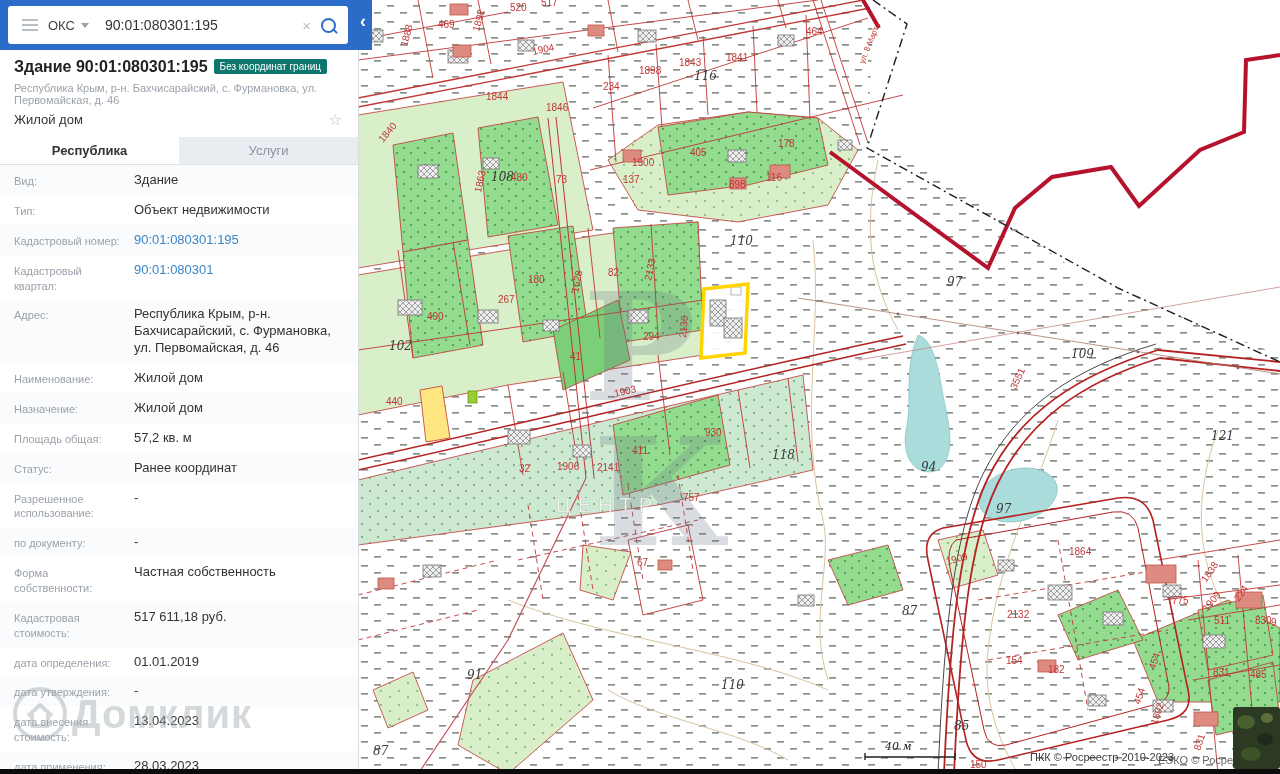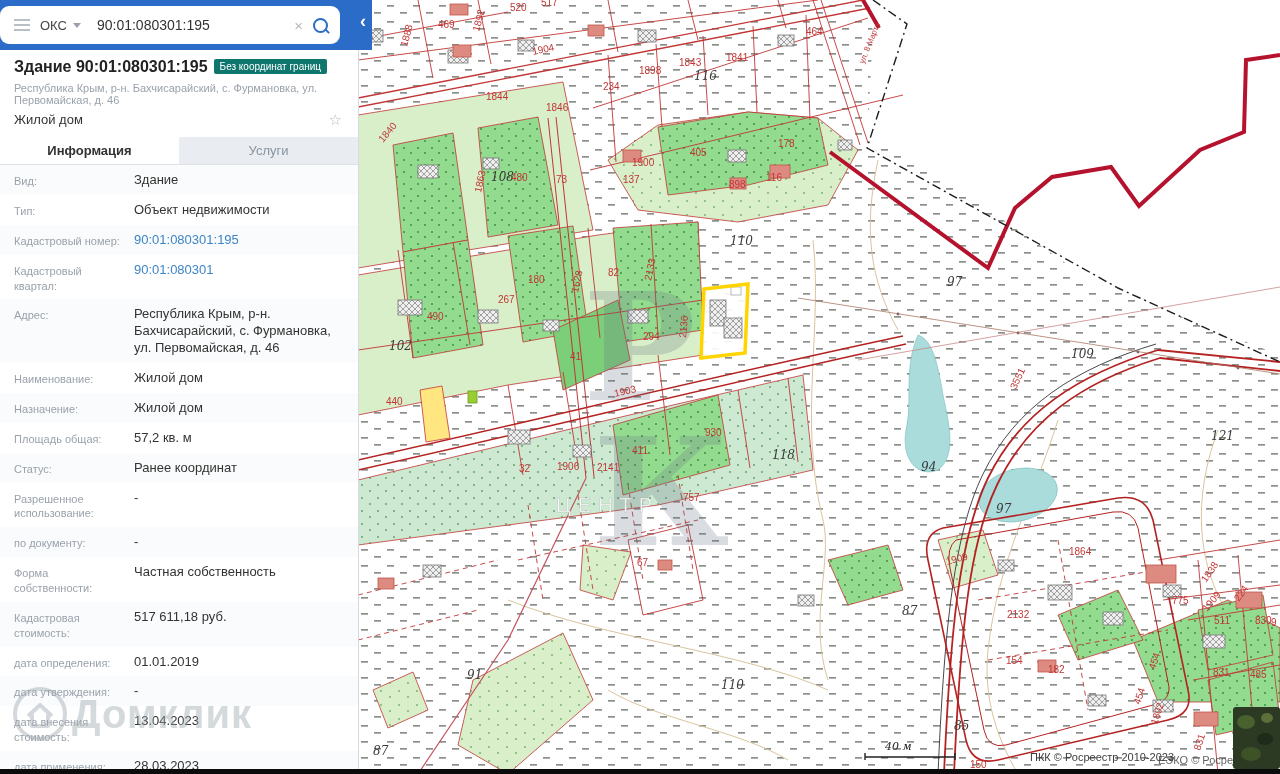--- a/index.html
+++ b/index.html
@@ -1,20 +1,20 @@
 <!DOCTYPE html>
 <html><head>
 <meta charset="utf-8">
 <style>
   html,body{margin:0;padding:0;background:#fff;font-family:"Liberation Sans",sans-serif;}
   #app{position:relative;width:1280px;height:774px;overflow:hidden;background:#fff;}
 
   
   #topbar{position:absolute;left:0;top:0;width:372px;height:50px;background:#2b6cc8;z-index:30;}
-  #searchbox{position:absolute;left:0;top:6px;width:340px;height:38px;background:#fff;border-radius:9px;
+  #searchbox{position:absolute;left:8px;top:6px;width:340px;height:38px;background:#fff;border-radius:3px;
     display:flex;align-items:center;box-sizing:border-box;padding:0 8px;}
   .burger{display:inline-flex;flex-direction:column;gap:3px;margin:0 10px 0 6px;cursor:pointer;}
   .burger i{display:block;width:16px;height:2px;background:#b9bfc6;}
   .cat{font-size:13px;color:#444;margin-right:6px;}
   .chev-down{width:0;height:0;border-left:4px solid transparent;border-right:4px solid transparent;
     border-top:5px solid #9aa1a8;margin-right:14px;}
   .query{flex:1;font-size:14px;color:#333;border:none;outline:none;font-family:"Liberation Sans",sans-serif;}
   .clear-x{color:#b6bcc2;font-size:15px;margin:0 10px;cursor:pointer;}
   .mag{position:relative;width:11px;height:11px;border:2px solid #2b6cc8;border-radius:50%;margin-right:4px;cursor:pointer;}
   .mag::after{content:"";position:absolute;left:9px;top:10px;width:6px;height:2px;background:#2b6cc8;transform:rotate(45deg);}
@@ -378,21 +378,21 @@
 
   <div id="sidebar">
     <div id="result-card">
       <span class="rtitle">Здание 90:01:080301:195</span><span class="badge">Без координат границ</span>
       <div class="raddr">Республика Крым, р-н. Бахчисарайский, с. Фурмановка, ул. Первомайская, д. 46</div>
       <div class="rkind">Жилой дом</div>
       <span class="star">☆</span>
     </div>
 
     <div id="tabs">
-      <div class="tab active">Информация</div>
+      <div class="tab active">Республика</div>
       <div class="tab inactive">Услуги</div>
     </div>
 
     <div id="info-rows">
         <div class="irow">
           <div class="ilabel">Вид:</div>
           <div class="ivalue">Здание</div>
         </div>
         <div class="irow">
           <div class="ilabel">Тип:</div>

